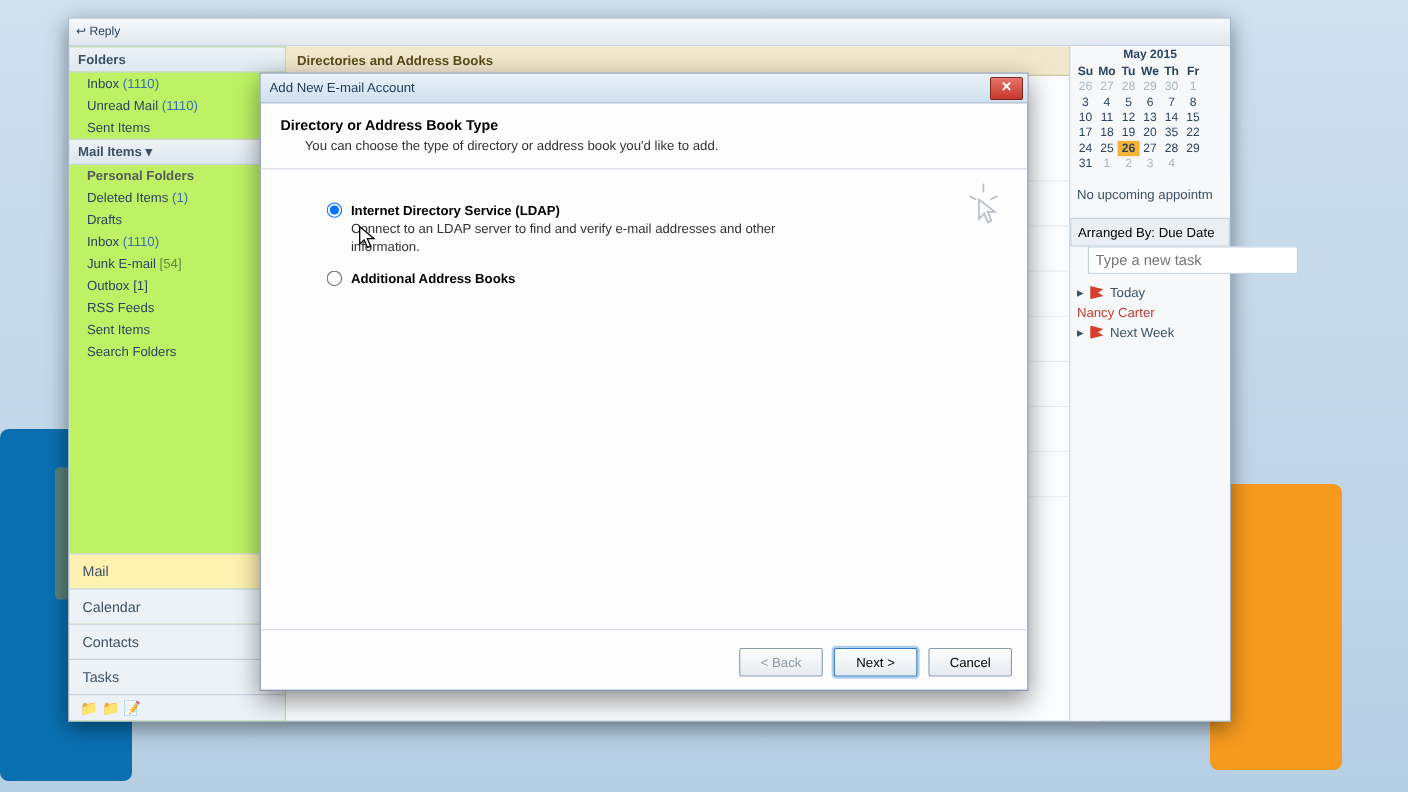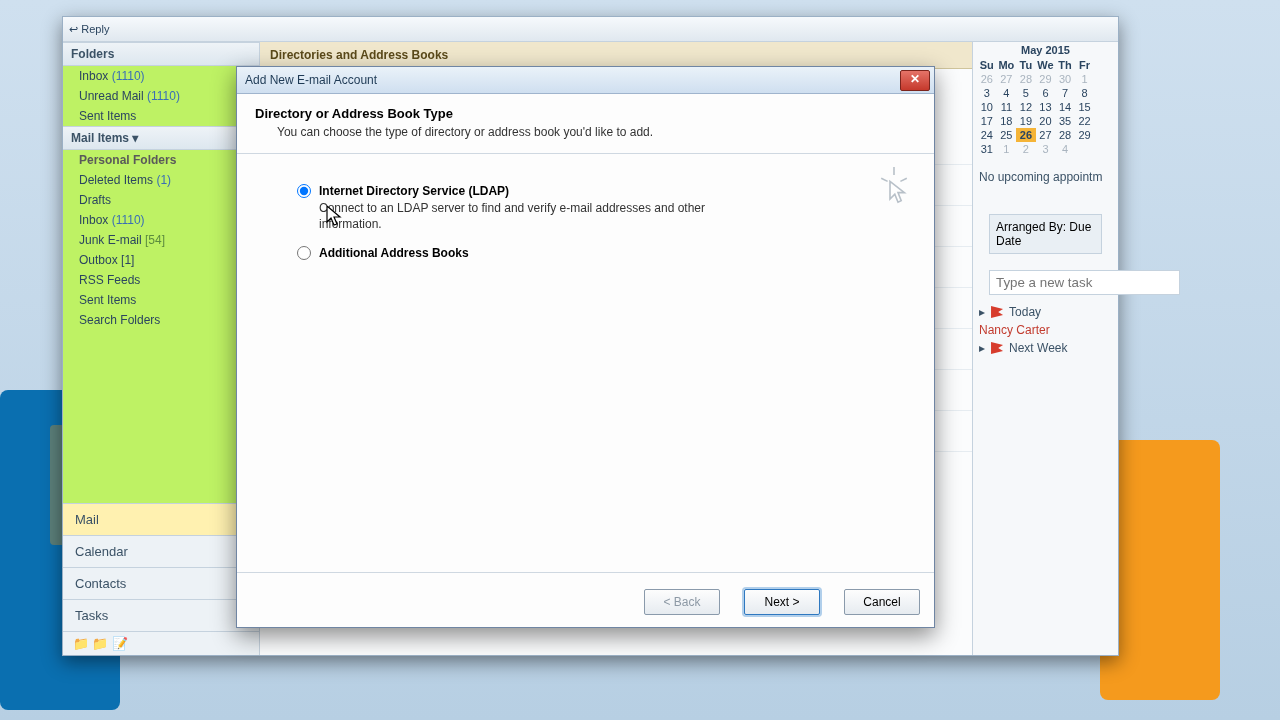--- a/index.html
+++ b/index.html
@@ -28,40 +28,40 @@
   .mid .row .env{width:16px;height:12px;border:1px solid #b3bfca;background:#fff;margin-right:10px}
   
   .todo{position:absolute;right:0;top:25px;width:145px;bottom:0;background:#f6f8fa;border-left:1px solid #c5d2de}
   .todo .title{font-size:17px;font-weight:600;color:#2f4c66;padding:10px 8px}
   .cal{padding:0 4px;font-size:11px;color:#2b4560}
   .cal .month{font-weight:700;text-align:center;padding:2px 0}
   .cal table{border-collapse:collapse;width:100%}
   .cal td,.cal th{width:14.2%;text-align:center;padding:1px 0}
   .cal .today{background:#f5b437;font-weight:600}
   .todo .appts{padding:14px 6px;color:#3b5266}
-  .todo .arr{background:#e9eff4;border:1px solid #c5d2de;margin:16px;padding:5px 6px}
+  .todo .arr{background:#e9eff4;border:1px solid #c5d2de;margin:0;padding:5px 6px}
   .todo .task{border:1px solid #c5d2de;margin:0 16px 6px;padding:4px 6px;color:#8797a7;background:#fff}
   .todo .grp{display:flex;align-items:center;gap:6px;margin:4px 6px;color:#3b5266}
   .todo .flag{width:12px;height:12px;background:#d73c2c;clip-path:polygon(0 0,100% 25%,60% 50%,100% 75%,0 100%)}
   .todo .red{color:#c23b2e}
   
   .dlg{position:absolute;left:236px;top:66px;width:697px;height:560px;background:#fdfdfd;border:1px solid #6f85a3;box-shadow:0 8px 22px rgba(0,0,0,.45)}
   .dlg .titlebar{height:26px;background:linear-gradient(#eaf2f9,#cfdff0);border-bottom:1px solid #9fb4cd;display:flex;align-items:center;padding-left:8px;color:#1e3a55;font-size:12px}
   .dlg .closebtn{position:absolute;right:4px;top:3px;width:28px;height:19px;background:linear-gradient(#e57368,#c5392c);border:1px solid #7b241c;border-radius:2px;color:#fff;text-align:center;line-height:17px;font-weight:bold;font-size:12px}
   .dlg .head{padding:12px 18px 14px;border-bottom:1px solid #cfd8e1;position:relative}
   .dlg .head .h1{font-weight:700;font-size:13px}
   .dlg .head .h2{padding-left:22px;padding-top:4px;color:#333}
   .dlg .body{padding:30px 60px 0 60px}
   .opt{margin-bottom:14px}
   .opt .row1{display:flex;align-items:center;gap:8px}
   .opt input[type=radio]{width:14px;height:14px;margin:0}
   .opt label{font-weight:700}
   .opt .desc{padding-left:22px;color:#333;max-width:430px;line-height:1.35;padding-top:2px}
   .dlg .sep{position:absolute;left:0;right:0;bottom:54px;border-top:1px solid #cfd8e1}
-  .dlg .btns{position:absolute;right:14px;bottom:12px;display:flex;gap:24px}
+  .dlg .btns{position:absolute;right:14px;bottom:12px;display:flex;gap:10px}
   .dlg button{width:76px;height:26px;font-size:12px;border:1px solid #8a9aab;background:linear-gradient(#fdfdfd,#e6ebf0);border-radius:2px}
   .dlg button.disabled{color:#8d99a5}
   .dlg button.primary{border:1px solid #2e78c0;box-shadow:0 0 0 2px rgba(63,138,208,.4)}
   
   .cursor{position:absolute;left:326px;top:205px;width:18px;height:22px;pointer-events:none}
   .cursor svg{width:18px;height:22px}
   
   .clickicon{position:absolute;right:24px;top:96px;width:32px;height:48px;opacity:.6}
 </style>
 </head>

